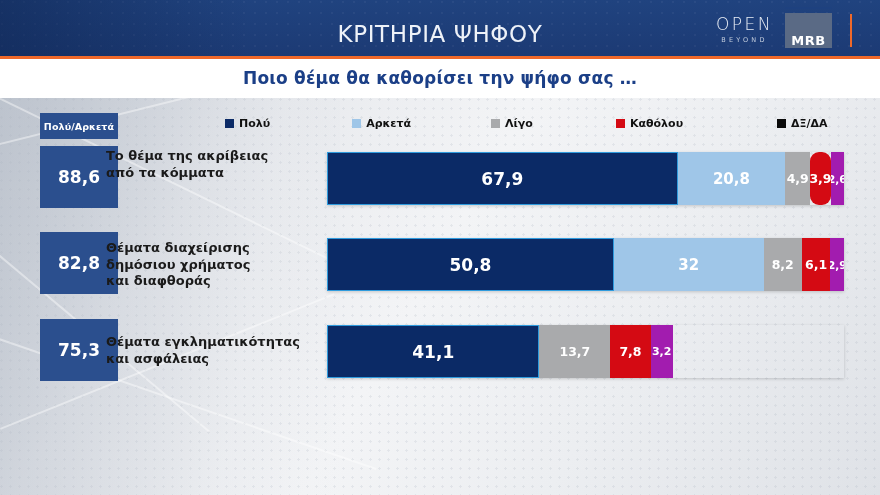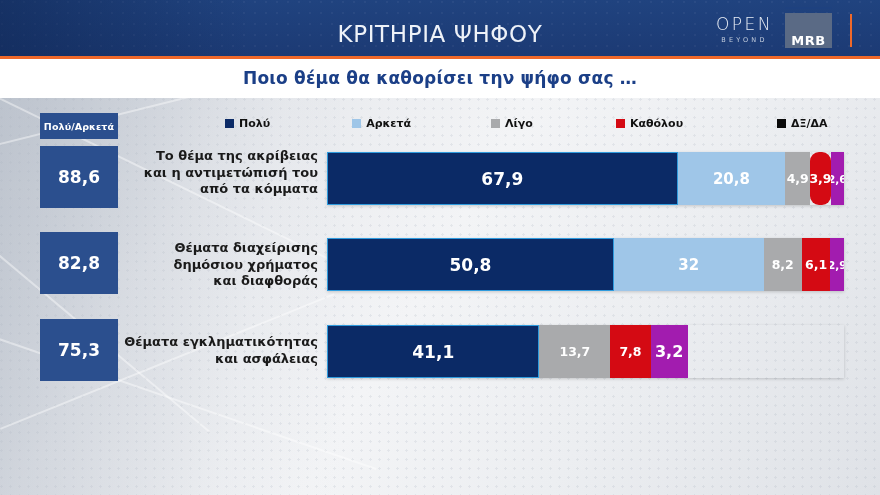--- a/index.html
+++ b/index.html
@@ -75,21 +75,21 @@
     color:#ffffff;font-size:9.5px;font-weight:bold;letter-spacing:.1px;z-index:5;
   }
   .pa-box{
     position:absolute;left:40px;width:78px;
     background:#2b4f8e;display:flex;align-items:center;justify-content:center;
     color:#ffffff;font-size:17px;font-weight:bold;z-index:5;
   }
 
   
   .rowlabel{
-    position:absolute;left:122px;width:196px;text-align:right;
+    position:absolute;left:106px;width:196px;text-align:left;
     color:#1a1a1a;font-size:13px;font-weight:bold;line-height:1.28;z-index:5;
   }
 
   
   .legend{position:absolute;left:225px;top:117px;display:flex;align-items:center;z-index:6;}
   .lg-item{display:flex;align-items:center;margin-right:0;}
   .lg-swatch{width:9px;height:9px;margin-right:5px;display:inline-block;}
   .lg-label{font-size:11px;font-weight:bold;color:#111;}
 
   
@@ -165,21 +165,20 @@
 
   <div id="summary-root">
       <div class="pa-box" style="top: 146px; height: 62px;">88,6</div>
       <div class="pa-box" style="top: 232px; height: 62px;">82,8</div>
       <div class="pa-box" style="top: 319px; height: 62px;">75,3</div>
     </div>
 
   <div id="rowlabels-root">
       <div class="rowlabel" style="top: 148px;">
         <div>Το θέμα της ακρίβειας</div>
-        <div>και η αντιμετώπισή του</div>
         <div>από τα κόμματα</div>
       </div>
       <div class="rowlabel" style="top: 240px;">
         <div>Θέματα διαχείρισης</div>
         <div>δημόσιου χρήματος</div>
         <div>και διαφθοράς</div>
       </div>
       <div class="rowlabel" style="top: 334px;">
         <div>Θέματα εγκληματικότητας</div>
         <div>και ασφάλειας</div>
@@ -198,17 +197,17 @@
         <div class="seg poly" style="width: 317px; font-size: 17px;">50,8</div>
         <div class="seg arketa" style="width: 165.44px; font-size: 15px;">32</div>
         <div class="seg ligo" style="width: 42.394px; font-size: 12.5px; color: rgb(255, 255, 255);">8,2</div>
         <div class="seg katholou" style="width: 31.537px; font-size: 12.5px;">6,1</div>
         <div class="seg dxda" style="width: 14.993px; font-size: 10.5px;">2,9</div>
       </div>
       <div class="barrow" style="top: 325px;">
         <div class="seg poly" style="width: 212.487px; font-size: 17px;">41,1</div>
         <div class="seg ligo" style="width: 70.829px; font-size: 12.5px; color: rgb(255, 255, 255);">13,7</div>
         <div class="seg katholou" style="width: 40.326px; font-size: 12.5px;">7,8</div>
-        <div class="seg dxda" style="width: 37px; font-size: 16px;">3,2</div>
+        <div class="seg dxda" style="width: 22px; font-size: 11px;">3,2</div>
       </div>
     </div>
 
 </div>
 
 </body></html>

